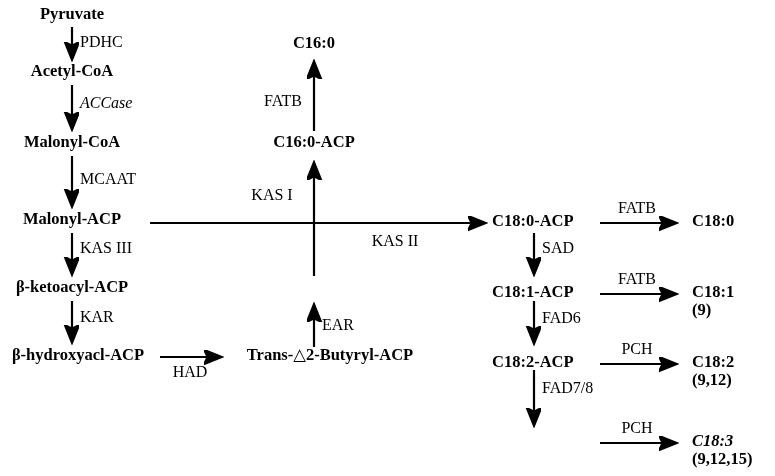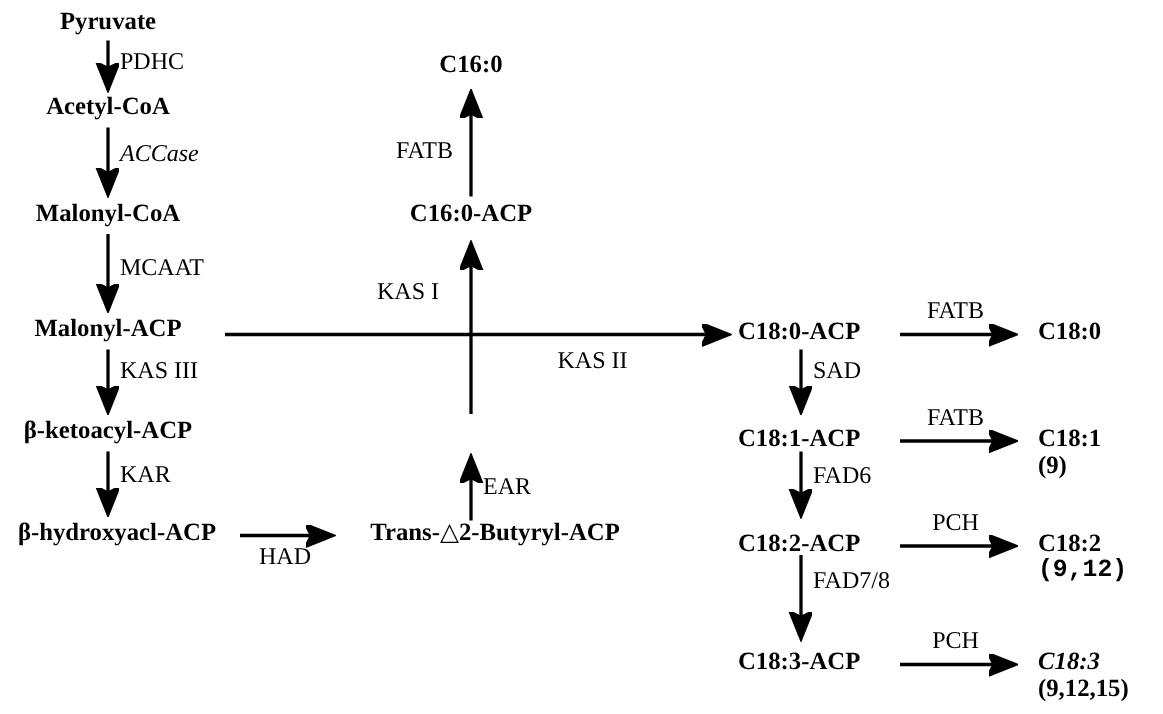--- a/index.html
+++ b/index.html
@@ -110,23 +110,22 @@
 
   <div class="node left" style="left:492px; top:212px;">C18:0-ACP</div>
   <div class="node left" style="left:692px; top:212px;">C18:0</div>
 
   <div class="node left" style="left:492px; top:283px;">C18:1-ACP</div>
   <div class="node left" style="left:692px; top:283px;">C18:1</div>
   <div class="node left" style="left:692px; top:301px;">(9)</div>
 
   <div class="node left" style="left:492px; top:353px;">C18:2-ACP</div>
   <div class="node left" style="left:692px; top:353px;">C18:2</div>
-  <div class="node left" style="left:692px; top:371px;font-family:Liberation Mono, monospace;">(9,12)</div>
+  <div class="node left" style="left:692px; top:371px;">(9,12)</div>
 
-  <div class="node left" style="left:492px; top:432px;">C18:3-ACP</div>
   <div class="node left" style="left:692px; top:432px;font-style:italic;">C18:3</div>
   <div class="node left" style="left:692px; top:450px;">(9,12,15)</div>
 
   <div class="enzyme center" style="left:637px; top:199px;">FATB</div>
   <div class="enzyme left" style="left:542px; top:239px;">SAD</div>
   <div class="enzyme center" style="left:637px; top:270px;">FATB</div>
   <div class="enzyme left" style="left:542px; top:309px;">FAD6</div>
   <div class="enzyme center" style="left:637px; top:340px;">PCH</div>
   <div class="enzyme left" style="left:542px; top:379px;text-align:center;">FAD7/8</div>
   <div class="enzyme center" style="left:637px; top:419px;">PCH</div>

